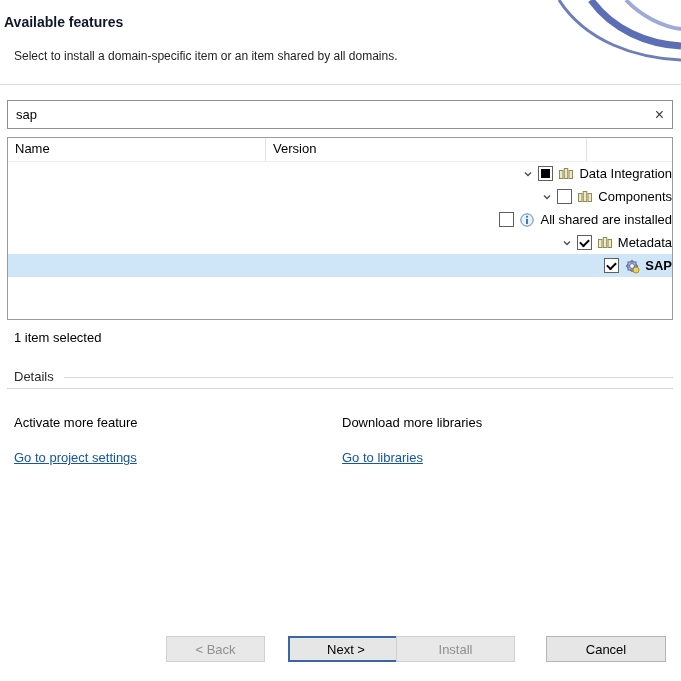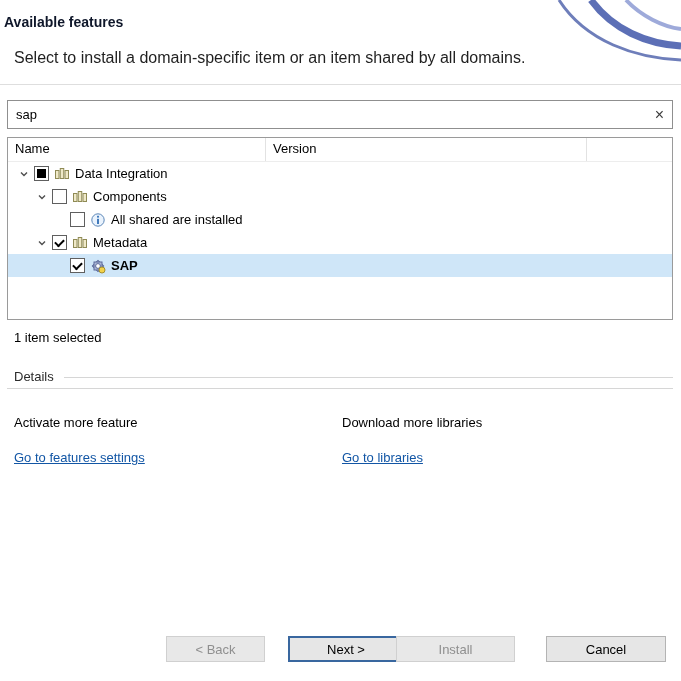--- a/index.html
+++ b/index.html
@@ -5,21 +5,21 @@
   html,body{margin:0;padding:0;}
   body{
     width:681px;height:681px;position:relative;overflow:hidden;
     background:#ffffff;color:#1a1a1a;
     font-family:"Liberation Sans",sans-serif;font-size:13px;
   }
   .abs{position:absolute;}
 
   
   #title{left:4px;top:14px;font-size:14px;font-weight:bold;color:#0f172a;}
-  #subtitle{left:14px;top:49px;font-size:16px;color:#1f1f1f;}
+  #subtitle{left:14px;top:49px;font-size:12px;color:#1f1f1f;}
   #banner{right:0;top:0;}
   #header-divider{left:0;top:84px;width:681px;height:1px;background:#dedede;}
 
   
   #search{
     left:7px;top:100px;width:666px;height:29px;box-sizing:border-box;
     border:1px solid #8f8f8f;display:flex;align-items:center;padding:0 8px;background:#fff;
   }
   #search input{
     flex:1;border:none;outline:none;background:transparent;
@@ -29,21 +29,21 @@
 
   
   #table{
     left:7px;top:137px;width:666px;height:183px;box-sizing:border-box;
     border:1px solid #9a9a9a;background:#fff;
   }
   .thead{display:flex;height:23px;line-height:22px;border-bottom:1px solid #ededed;color:#000;}
   .th{box-sizing:border-box;padding-left:7px;border-right:1px solid #e2e2e2;}
   .th.name{width:258px;}
   .th.version{width:321px;}
-  .row{position:relative;height:23px;display:flex;align-items:center;white-space:nowrap;}
+  .row{position:relative;height:23px;display:flex;align-items:center;white-space:nowrap;justify-content:flex-end;}
   .row.selected{background:var(--selected-row,#cfe6f8);}
   .chev,.spacer{width:16px;height:16px;flex:none;display:inline-flex;align-items:center;justify-content:center;}
   .checkbox{
     width:13px;height:13px;flex:none;border:1px solid #5f5f5f;background:#fff;
     position:relative;margin:0 5px 0 2px;box-sizing:content-box;
   }
   .checkbox.indeterminate::after{content:"";position:absolute;inset:2px;background:#000;}
   .checkbox.checked::after{
     content:"";position:absolute;left:2px;top:2.5px;width:7px;height:4px;
     border-left:2px solid #000;border-bottom:2px solid #000;transform:rotate(-45deg);
@@ -186,19 +186,19 @@
 </div>
 
 <div id="status" class="abs">1 item selected</div>
 
 <div id="details-label" class="abs">Details</div>
 <div id="details-line-1" class="abs"></div>
 <div id="details-line-2" class="abs"></div>
 
 <div id="activate-heading" class="abs col-heading">Activate more feature</div>
 <div id="download-heading" class="abs col-heading">Download more libraries</div>
-<a id="activate-link" class="abs col-link link">Go to features settings</a>
+<a id="activate-link" class="abs col-link link">Go to project settings</a>
 <a id="download-link" class="abs col-link link">Go to libraries</a>
 
 <button id="btn-back" class="btn disabled">&lt; Back</button>
 <button id="btn-next" class="btn">Next &gt;</button>
 <button id="btn-install" class="btn disabled">Install</button>
 <button id="btn-cancel" class="btn">Cancel</button>
 
 </body></html>

